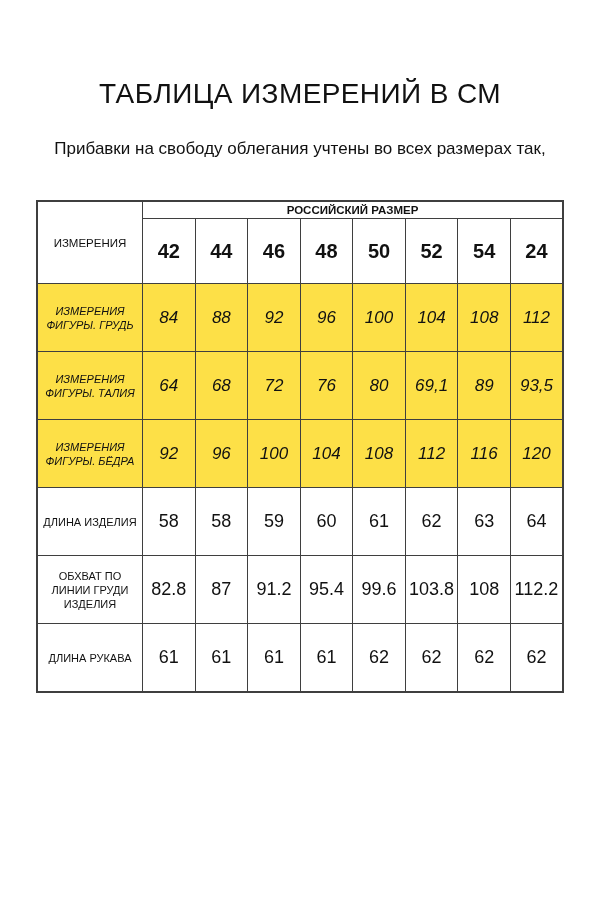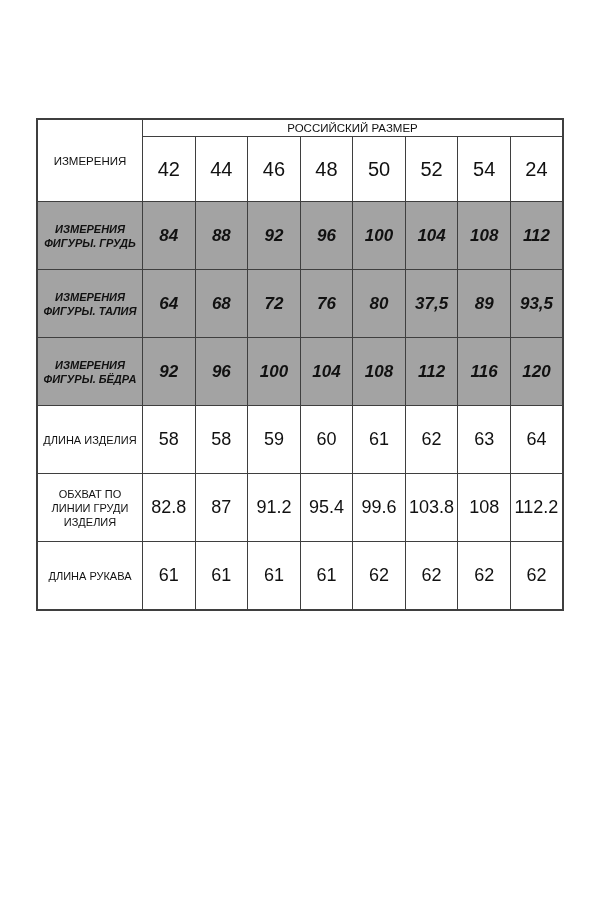--- a/index.html
+++ b/index.html
@@ -40,36 +40,38 @@
     border: 2px solid #3f3f3f;
   }
   table.size-table td {
     border: 1px solid #3f3f3f;
     text-align: center;
     vertical-align: middle;
     padding: 0;
     background: #ffffff;
   }
   td.corner { width: 104px; font-size: 11.5px; margin-left: 28px; }
-  td.ru-size { height: 16px; font-size: 11.5px; }
-  tr.sizes-row td { height: 64px; font-size: 20px; font-weight: 400; }
+  td.ru-size { height: 16px; font-size: 11.5px; font-weight: bold; }
+  tr.sizes-row td { height: 64px; font-size: 20px; font-weight: 700; }
   tr.data-row td { height: 67px; }
   td.row-label { font-size: 11px; line-height: 14px; padding: 0 8px; }
   td.val { font-size: 18px; }
-  tr.shaded td { background: #a3a3a3; font-style: italic; font-weight: bold; }
+  tr.shaded td { background: #fde047; font-style: italic; }
   tr.shaded td.val { font-size: 17px; }
 </style>
 </head>
 <body>
 
 <div class="page">
 
+  <h1 class="title">ТАБЛИЦА ИЗМЕРЕНИЙ В СМ</h1>
 
 
   <div class="note">
+    <div>Прибавки на свободу облегания учтены во всех размерах так,</div>
   </div>
 
   <table class="size-table">
     <tbody>
       <tr>
         <td class="corner" rowspan="2">ИЗМЕРЕНИЯ</td>
         <td class="ru-size" colspan="8">РОССИЙСКИЙ РАЗМЕР</td>
       </tr>
       <tr class="sizes-row">
         <td>42</td>
@@ -94,21 +96,21 @@
         <td class="val">112</td>
       </tr>
 
       <tr class="data-row shaded">
         <td class="row-label">ИЗМЕРЕНИЯ ФИГУРЫ. ТАЛИЯ</td>
         <td class="val">64</td>
         <td class="val">68</td>
         <td class="val">72</td>
         <td class="val">76</td>
         <td class="val">80</td>
-        <td class="val">37,5</td>
+        <td class="val">69,1</td>
         <td class="val">89</td>
         <td class="val">93,5</td>
       </tr>
 
       <tr class="data-row shaded">
         <td class="row-label">ИЗМЕРЕНИЯ ФИГУРЫ. БЁДРА</td>
         <td class="val">92</td>
         <td class="val">96</td>
         <td class="val">100</td>
         <td class="val">104</td>

